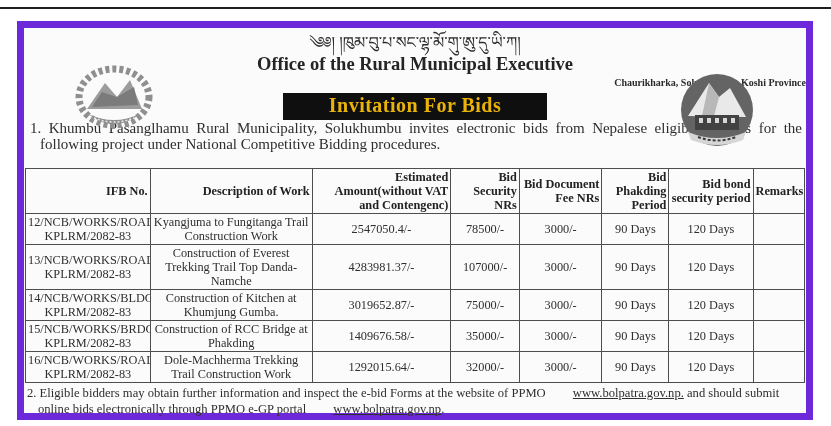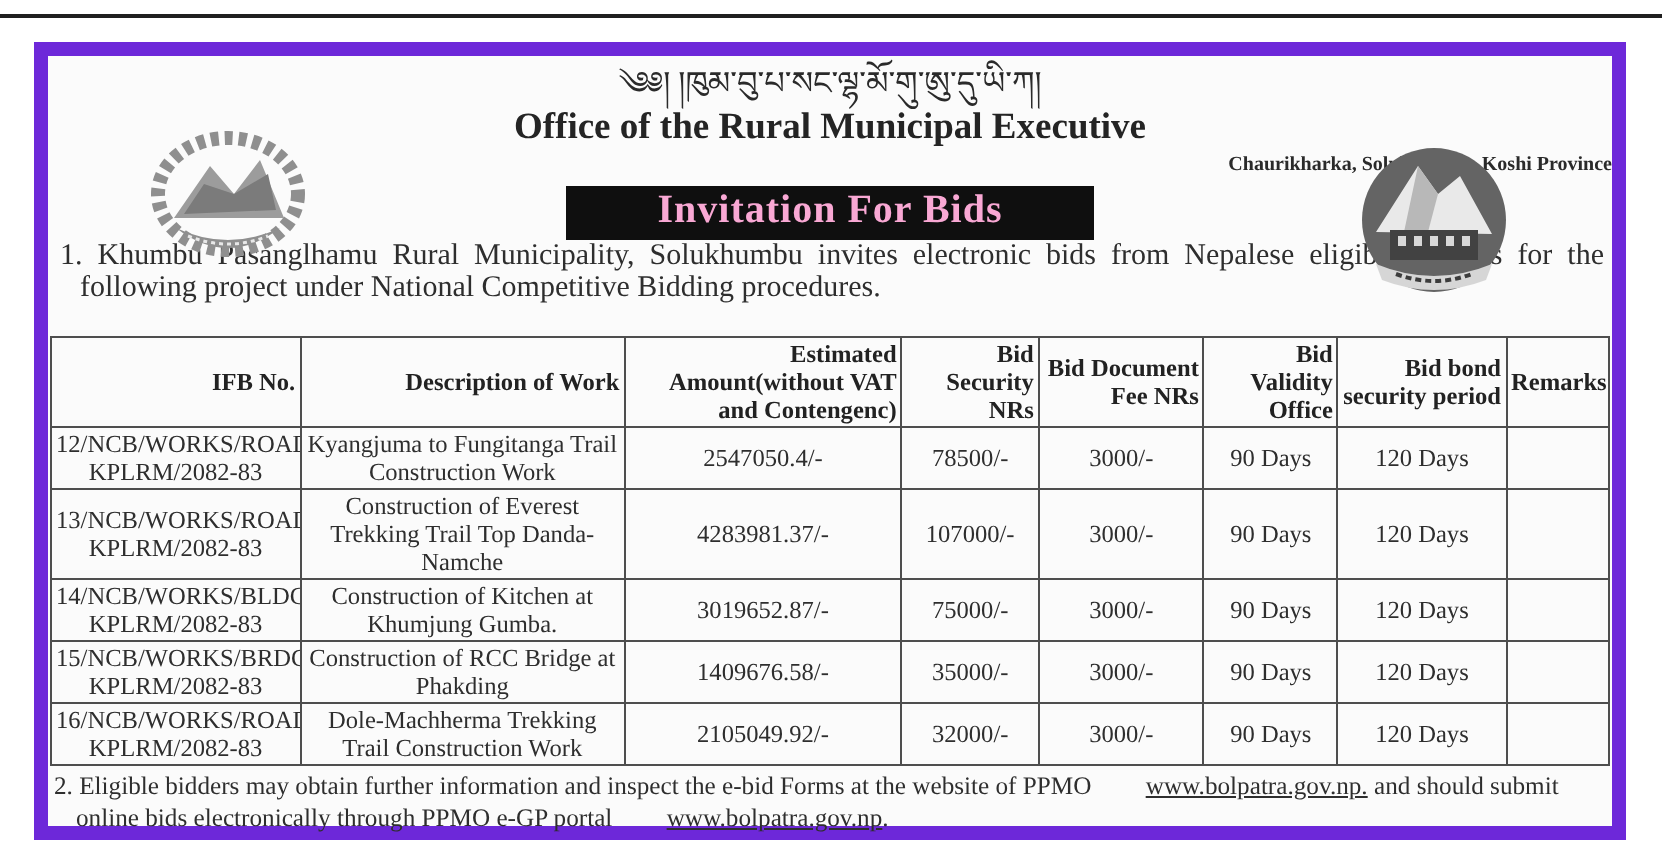--- a/index.html
+++ b/index.html
@@ -7,21 +7,21 @@
         font-family:"Liberation Serif","DejaVu Serif",serif;color:#2e2e2e;}
   .top-rule{position:absolute;top:7px;left:0;width:831px;height:2px;background:#1f1f1f;}
   .notice-box{position:absolute;left:17px;top:21px;width:796px;height:399px;
               border:7px solid #6d28d9;background:#fbfbfb;box-sizing:border-box;}
 
   .invocation{margin-top:4px;text-align:center;font-size:16px;line-height:22px;color:#2a2a2a;}
   .title{margin-top:1px;text-align:center;font-size:24px;font-weight:bold;line-height:26px;color:#1e1e1e;}
   .office{text-align:center;font-size:18.5px;font-weight:bold;line-height:21px;color:#242424;}
   .address{text-align:right;font-size:10px;font-weight:bold;line-height:15px;color:#2a2a2a;}
   .banner-wrap{text-align:center;margin-top:3px;}
-  .banner{display:inline-block;background:#0f0f0f;color:#f9a8d4;font-size:20px;font-weight:bold;
+  .banner{display:inline-block;background:#0f0f0f;color:#eab308;font-size:20px;font-weight:bold;
           padding:1px 46px 3px;line-height:23px;letter-spacing:.5px;}
   .pubdate{text-align:center;font-size:12.3px;font-weight:bold;line-height:15px;margin-top:1px;color:#242424;}
 
   .intro{margin:1px 4px 16px;font-size:15px;line-height:15.5px;padding-left:12px;text-indent:-10px;text-align:justify;}
 
   table.bids{border-collapse:collapse;margin:2px 1px 0;width:calc(100% - 2px);table-layout:fixed;}
   table.bids th,table.bids td{border:1.6px solid #4e4e4e;text-align:center;vertical-align:middle;
       font-size:12.3px;line-height:14px;padding:1px 2px;overflow:hidden;}
   table.bids th{font-weight:bold;color:#222;height:30px;text-align:right;}
   table.bids td{height:28px;color:#2e2e2e;}
@@ -84,21 +84,21 @@
           <col style="width:10.8%">
           <col style="width:6.6%">
       </colgroup>
       <thead>
         <tr>
           <th>IFB No.</th>
           <th>Description of Work</th>
           <th>Estimated Amount(without VAT and Contengenc)</th>
           <th>Bid Security NRs</th>
           <th>Bid Document Fee NRs</th>
-          <th>Bid Validity Office</th>
+          <th>Bid Phakding Period</th>
           <th>Bid bond security period</th>
           <th>Remarks</th>
         </tr>
       </thead>
       <tbody>
         <tr>
           <td>12/NCB/WORKS/ROAD/ KPLRM/2082-83</td>
           <td>Kyangjuma to Fungitanga Trail Construction Work</td>
           <td>2547050.4/-</td>
           <td>78500/-</td>
@@ -133,21 +133,21 @@
           <td>1409676.58/-</td>
           <td>35000/-</td>
           <td>3000/-</td>
           <td>90 Days</td>
           <td>120 Days</td>
           <td></td>
         </tr>
         <tr>
           <td>16/NCB/WORKS/ROAD/ KPLRM/2082-83</td>
           <td>Dole-Machherma Trekking Trail Construction Work</td>
-          <td>2105049.92/-</td>
+          <td>1292015.64/-</td>
           <td>32000/-</td>
           <td>3000/-</td>
           <td>90 Days</td>
           <td>120 Days</td>
           <td></td>
         </tr>
       </tbody>
     </table>
 
     <div class="notes">

